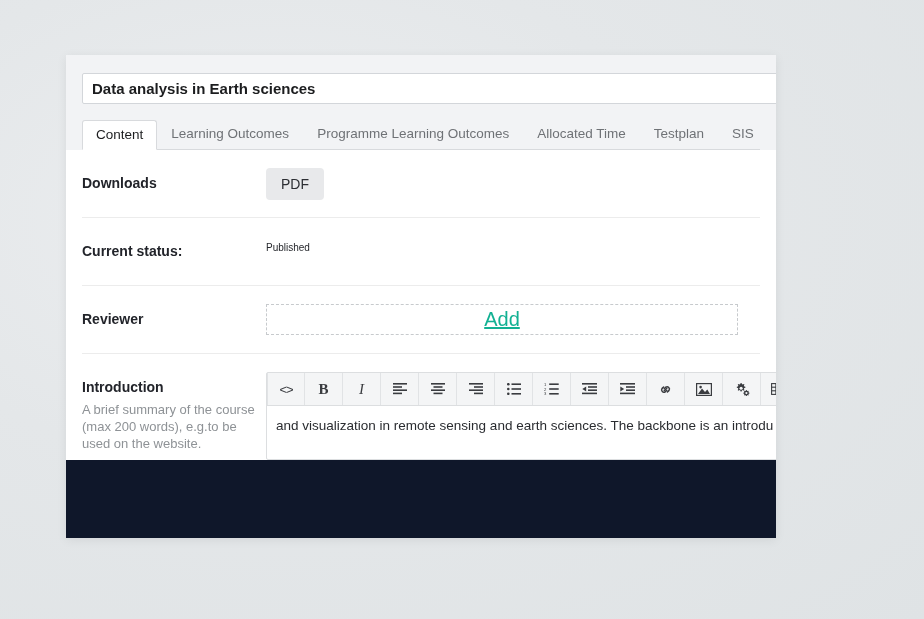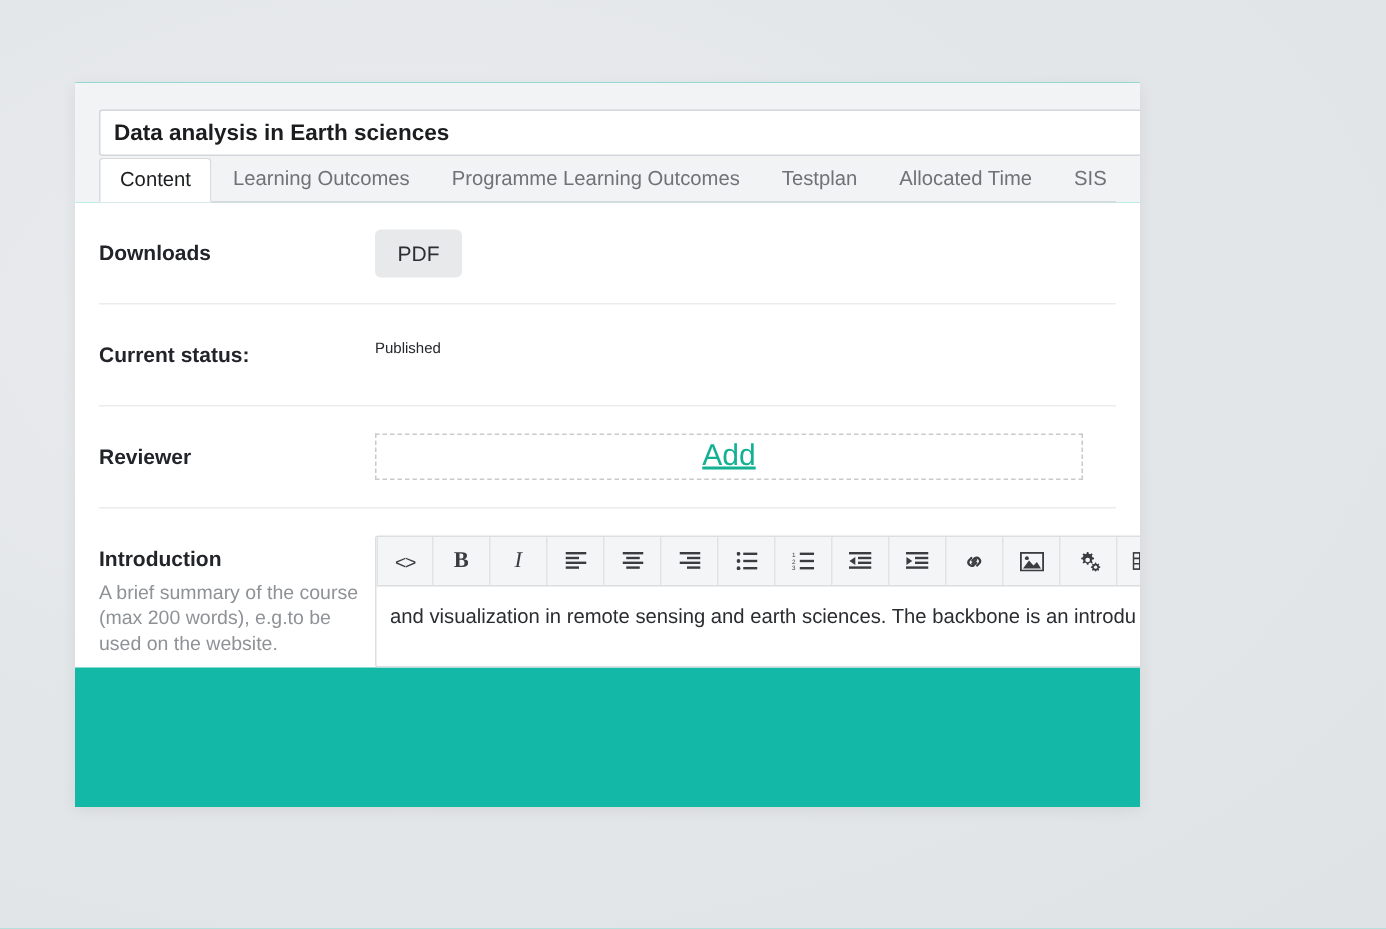--- a/index.html
+++ b/index.html
@@ -17,26 +17,26 @@
   
   #page {
     position: relative;
     width: 924px;
     height: 619px;
   }
 
   
   #panel {
     position: absolute;
-    left: 50px;
+    left: 66px;
     top: 55px;
     width: 710px;
     height: 483px;
     overflow: hidden;
-    background: #14b8a6;
+    background: #0f172a;
     box-shadow: 0 2px 10px rgba(0,0,0,0.07);
   }
 
   
   .header-zone {
     background: #f2f3f5;
     padding: 18px 16px 0 16px;
     box-sizing: border-box;
   }
 
@@ -52,21 +52,21 @@
     font-family: "Liberation Sans", sans-serif;
     font-size: 15px;
     font-weight: bold;
     color: #1c1d1f;
     outline: none;
   }
 
   .tabs {
     display: flex;
     align-items: flex-end;
-    margin-top: 0;
+    margin-top: 15px;
     height: 30px;
     border-bottom: 1px solid #d8dadd;
     position: relative;
   }
   .tab {
     font-size: 13.5px;
     color: #6f7276;
     padding: 6px 13px 7px 13px;
     line-height: 16px;
     white-space: nowrap;
@@ -229,22 +229,22 @@
 
   <div id="panel">
 
     <div class="header-zone">
       <input class="title-input" type="text" value="Data analysis in Earth sciences" placeholder="Course title" style="">
 
       <div class="tabs">
         <div class="tab active">Content</div>
         <div class="tab">Learning Outcomes</div>
         <div class="tab">Programme Learning Outcomes</div>
+        <div class="tab">Allocated Time</div>
         <div class="tab">Testplan</div>
-        <div class="tab">Allocated Time</div>
         <div class="tab">SIS</div>
         <div class="tab">Other</div>
         <div class="tab">His</div>
       </div>
     </div>
 
     <div class="body-zone">
 
       <div class="row">
         <div class="row-label">Downloads</div>

